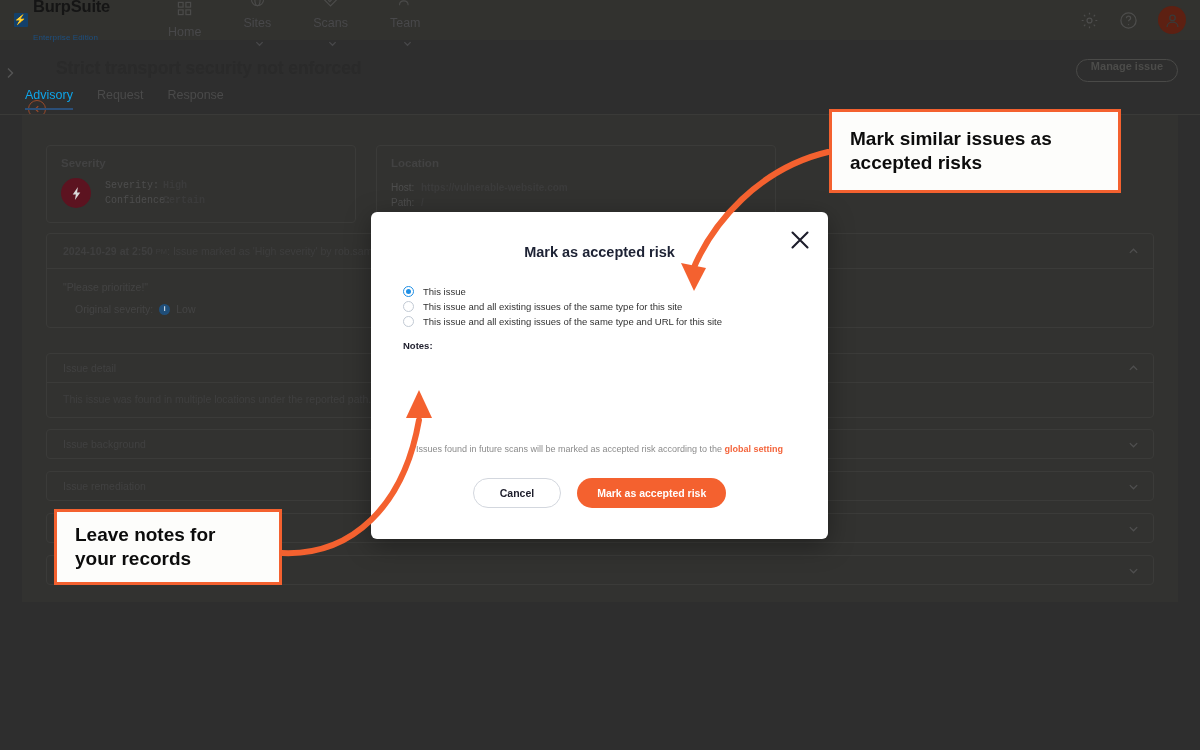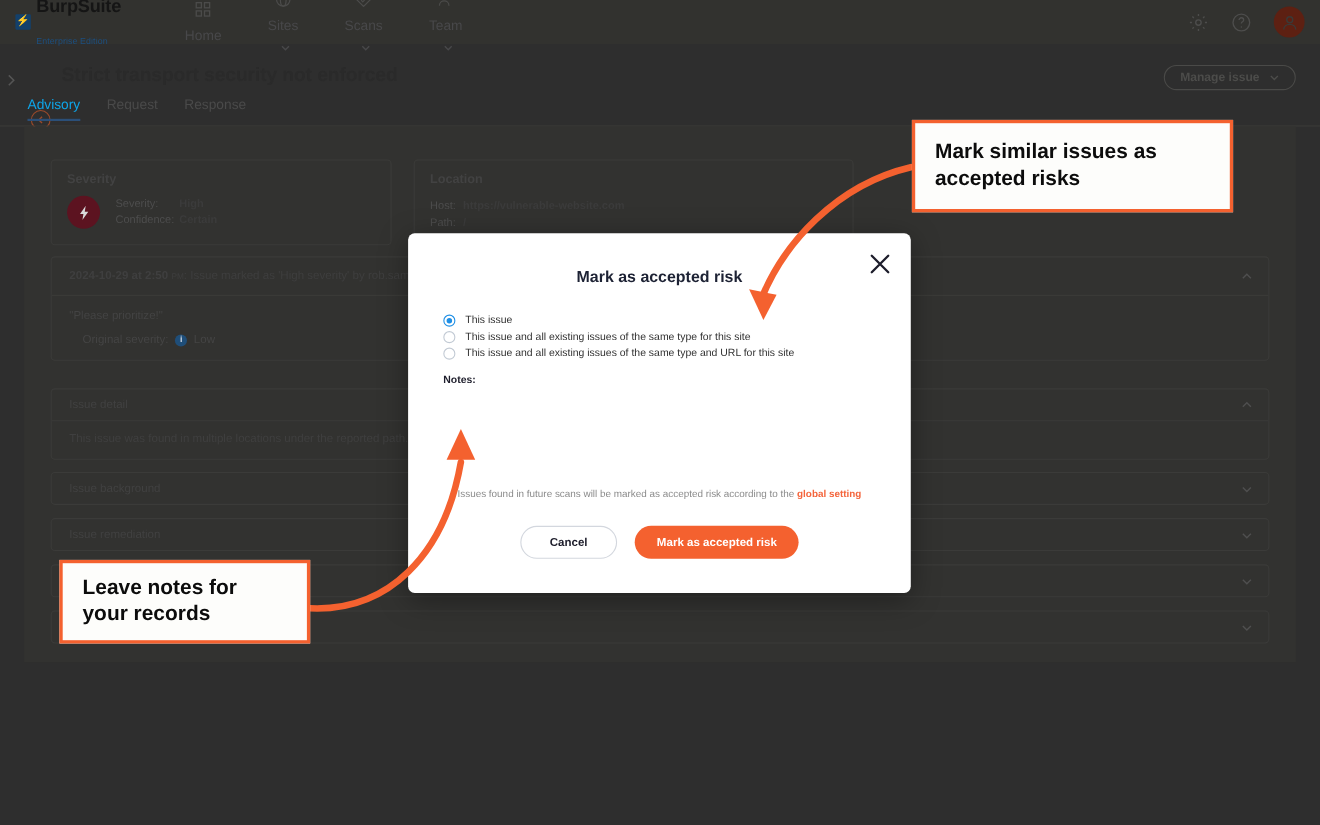--- a/index.html
+++ b/index.html
@@ -56,39 +56,39 @@
     color: #9a4a2b; cursor: pointer;
   }
   .page-title {
     position: absolute; left: 56px; top: 18px;
     font-size: 17.5px; font-weight: bold; color: #2a2a2a; letter-spacing: -.1px;
   }
   .manage-btn {
     position: absolute; right: 22px; top: 19px;
     height: 23px; padding: 0 14px; border: 1px solid #4a4a48; border-radius: 12px;
     display: flex; align-items: center; gap: 9px;
-    font-size: 11px; font-weight: bold; color: #4c4c4a; cursor: pointer;
+    font-size: 11px; font-weight: bold; color: #4c4c4a; cursor: pointer; flex-direction: column;
   }
   .manage-btn svg { width: 9px; height: 9px; }
 
   .tabs { position: absolute; left: 25px; top: 48px; display: flex; gap: 24px; }
   .tab { font-size: 12.5px; color: #4a4a4a; padding-bottom: 6px; cursor: pointer; }
   .tab.active { color: #0ea5e9; border-bottom: 2px solid #2b4f78; }
 
   .divider { position: absolute; top: 114px; left: 0; width: 1200px; height: 1px; background: #3a3a38; }
 
   
   .content { position: absolute; top: 115px; left: 22px; width: 1156px; height: 487px; background: #323230; }
   .panel-row { position: absolute; top: 30px; left: 24px; display: flex; gap: 20px; }
   .panel {
     width: 310px; height: 78px; border: 1px solid #3b3b39; border-radius: 4px;
     padding: 11px 14px;
   }
   .panel-title { font-size: 11.5px; font-weight: bold; color: #424242; }
-  .sev-body { display: flex; align-items: flex-start; margin-top: 9px; gap: 14px; }
+  .sev-body { display: flex; align-items: flex-start; margin-top: 9px; gap: 14px; font-family: Liberation Mono, monospace; }
   .sev-circle {
     width: 30px; height: 30px; border-radius: 50%; background: #5c1320;
     display: flex; align-items: center; justify-content: center; color: #2f2f2e;
   }
   .kv { font-size: 10px; line-height: 15px; display: flex; }
   .kv .k { color: #4d4d4d; width: 58px; }
   .kv .v { color: #3b3b3b; font-weight: bold; }
   .loc-body { margin-top: 11px; }
   .loc-row { font-size: 10px; line-height: 15px; display: flex; }
   .loc-row .k { color: #4d4d4d; width: 30px; }

